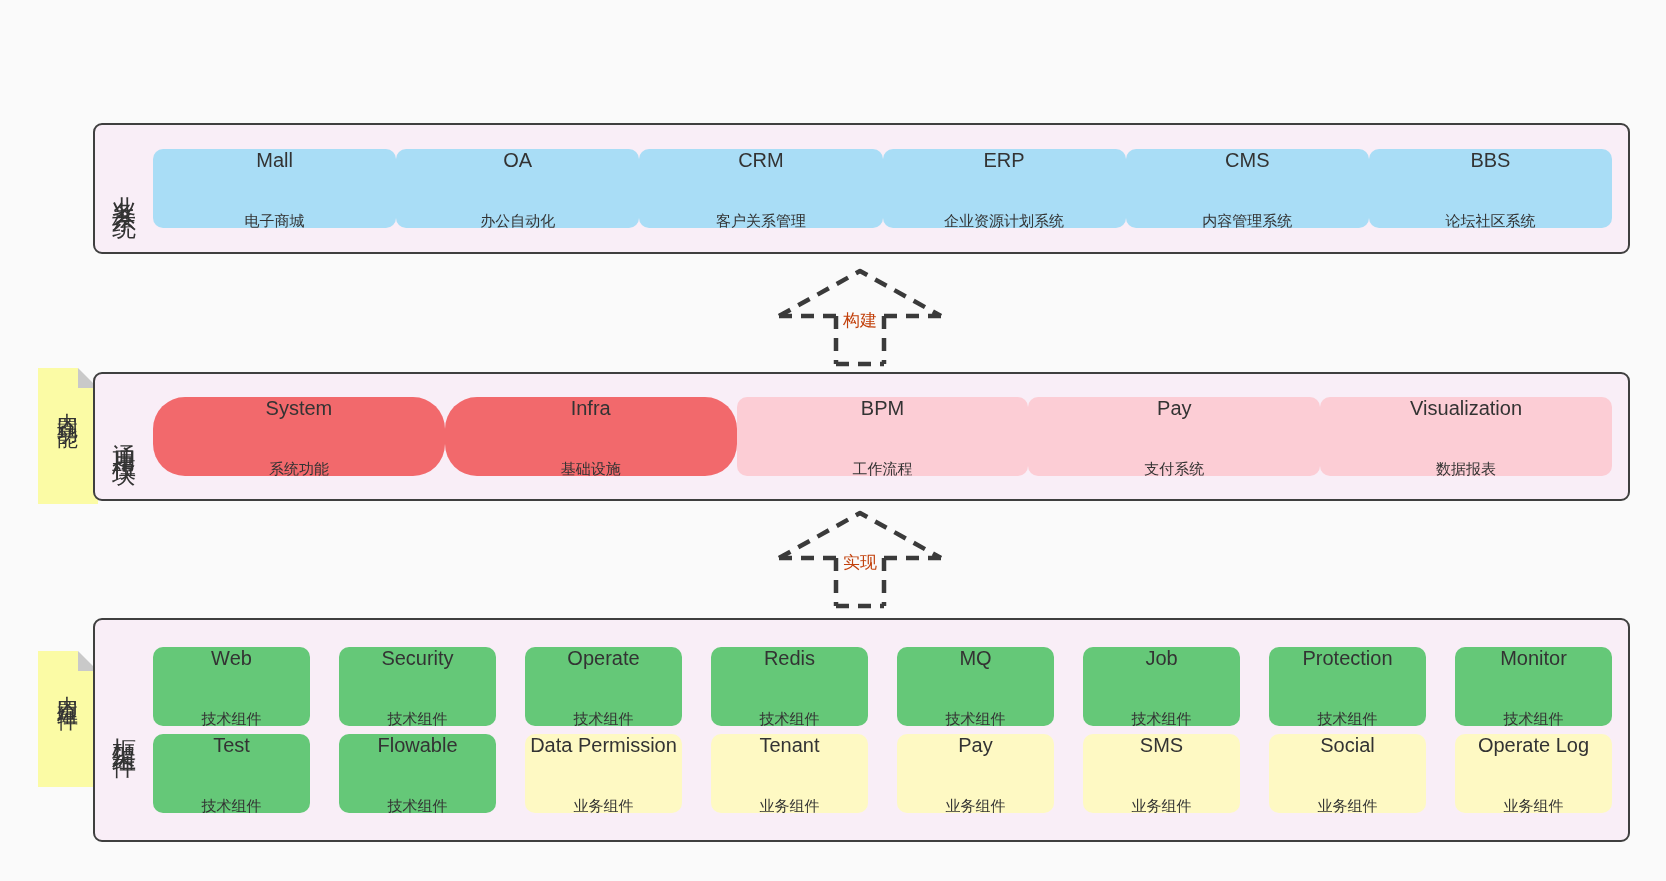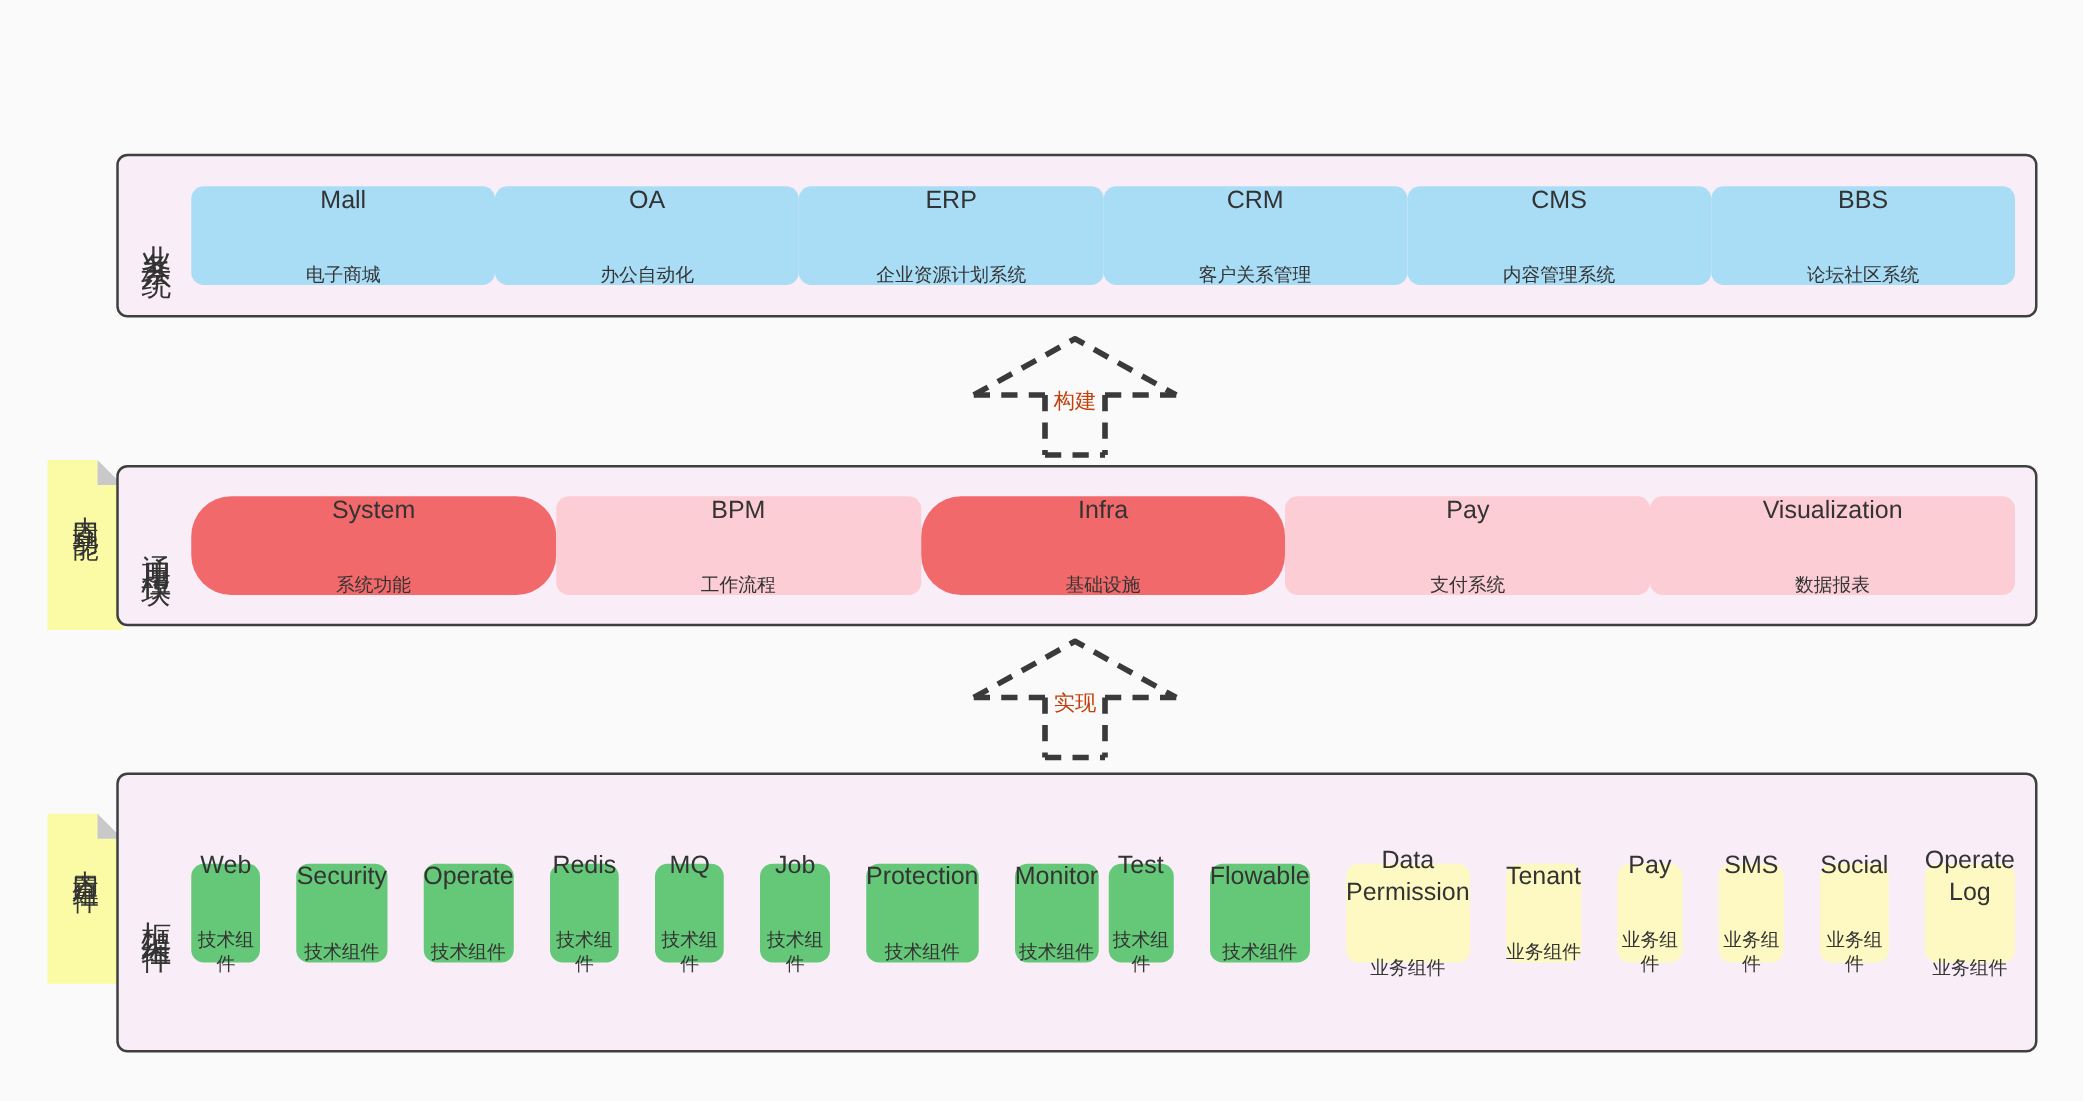--- a/index.html
+++ b/index.html
@@ -13,21 +13,21 @@
   .panel{
     position:absolute;left:93px;width:1537px;box-sizing:border-box;
     background:#f9eef7;border:2px solid #3f3f3f;border-radius:9px;
     display:flex;align-items:center;padding-right:16px;z-index:2;
   }
   .panel-label{width:58px;flex:none;display:flex;justify-content:center;align-items:center;}
   .panel-label span{
     writing-mode:vertical-lr;text-orientation:upright;
     font-size:24px;letter-spacing:6px;line-height:1;color:#333;
   }
-  .rows{flex:1;display:flex;flex-direction:row;gap:8px;justify-content:center;}
+  .rows{flex:1;display:flex;flex-direction:column;gap:8px;justify-content:center;}
   .boxes{flex:1;display:flex;}
   .boxes.row8{gap:29px;}
   .box{
     flex:1;height:79px;border-radius:10px;
     display:flex;flex-direction:column;justify-content:center;align-items:center;
     text-align:center;line-height:1.3;
   }
   .box-title{font-size:20px;}
   .box-subtitle{font-size:15px;margin-top:38px;}
   .v-blue{background:#a9ddf6;}
@@ -79,26 +79,26 @@
   <div class="boxes">
       <div class="box v-blue">
     <div class="box-title">Mall</div>
     <div class="box-subtitle">电子商城</div>
   </div>
       <div class="box v-blue">
     <div class="box-title">OA</div>
     <div class="box-subtitle">办公自动化</div>
   </div>
       <div class="box v-blue">
+    <div class="box-title">CRM</div>
+    <div class="box-subtitle">客户关系管理</div>
+  </div>
+      <div class="box v-blue">
     <div class="box-title">ERP</div>
     <div class="box-subtitle">企业资源计划系统</div>
-  </div>
-      <div class="box v-blue">
-    <div class="box-title">CRM</div>
-    <div class="box-subtitle">客户关系管理</div>
   </div>
       <div class="box v-blue">
     <div class="box-title">CMS</div>
     <div class="box-subtitle">内容管理系统</div>
   </div>
       <div class="box v-blue">
     <div class="box-title">BBS</div>
     <div class="box-subtitle">论坛社区系统</div>
   </div>
     </div>
@@ -118,27 +118,27 @@
 
 <div class="panel" style="top:372px;height:129px">
   <div class="panel-label">
     <span>通用模块</span>
   </div>
   <div class="boxes">
       <div class="box v-red">
     <div class="box-title">System</div>
     <div class="box-subtitle">系统功能</div>
   </div>
+      <div class="box v-red">
+    <div class="box-title">Infra</div>
+    <div class="box-subtitle">基础设施</div>
+  </div>
       <div class="box v-pink">
     <div class="box-title">BPM</div>
     <div class="box-subtitle">工作流程</div>
-  </div>
-      <div class="box v-red">
-    <div class="box-title">Infra</div>
-    <div class="box-subtitle">基础设施</div>
   </div>
       <div class="box v-pink">
     <div class="box-title">Pay</div>
     <div class="box-subtitle">支付系统</div>
   </div>
       <div class="box v-pink">
     <div class="box-title">Visualization</div>
     <div class="box-subtitle">数据报表</div>
   </div>
     </div>

